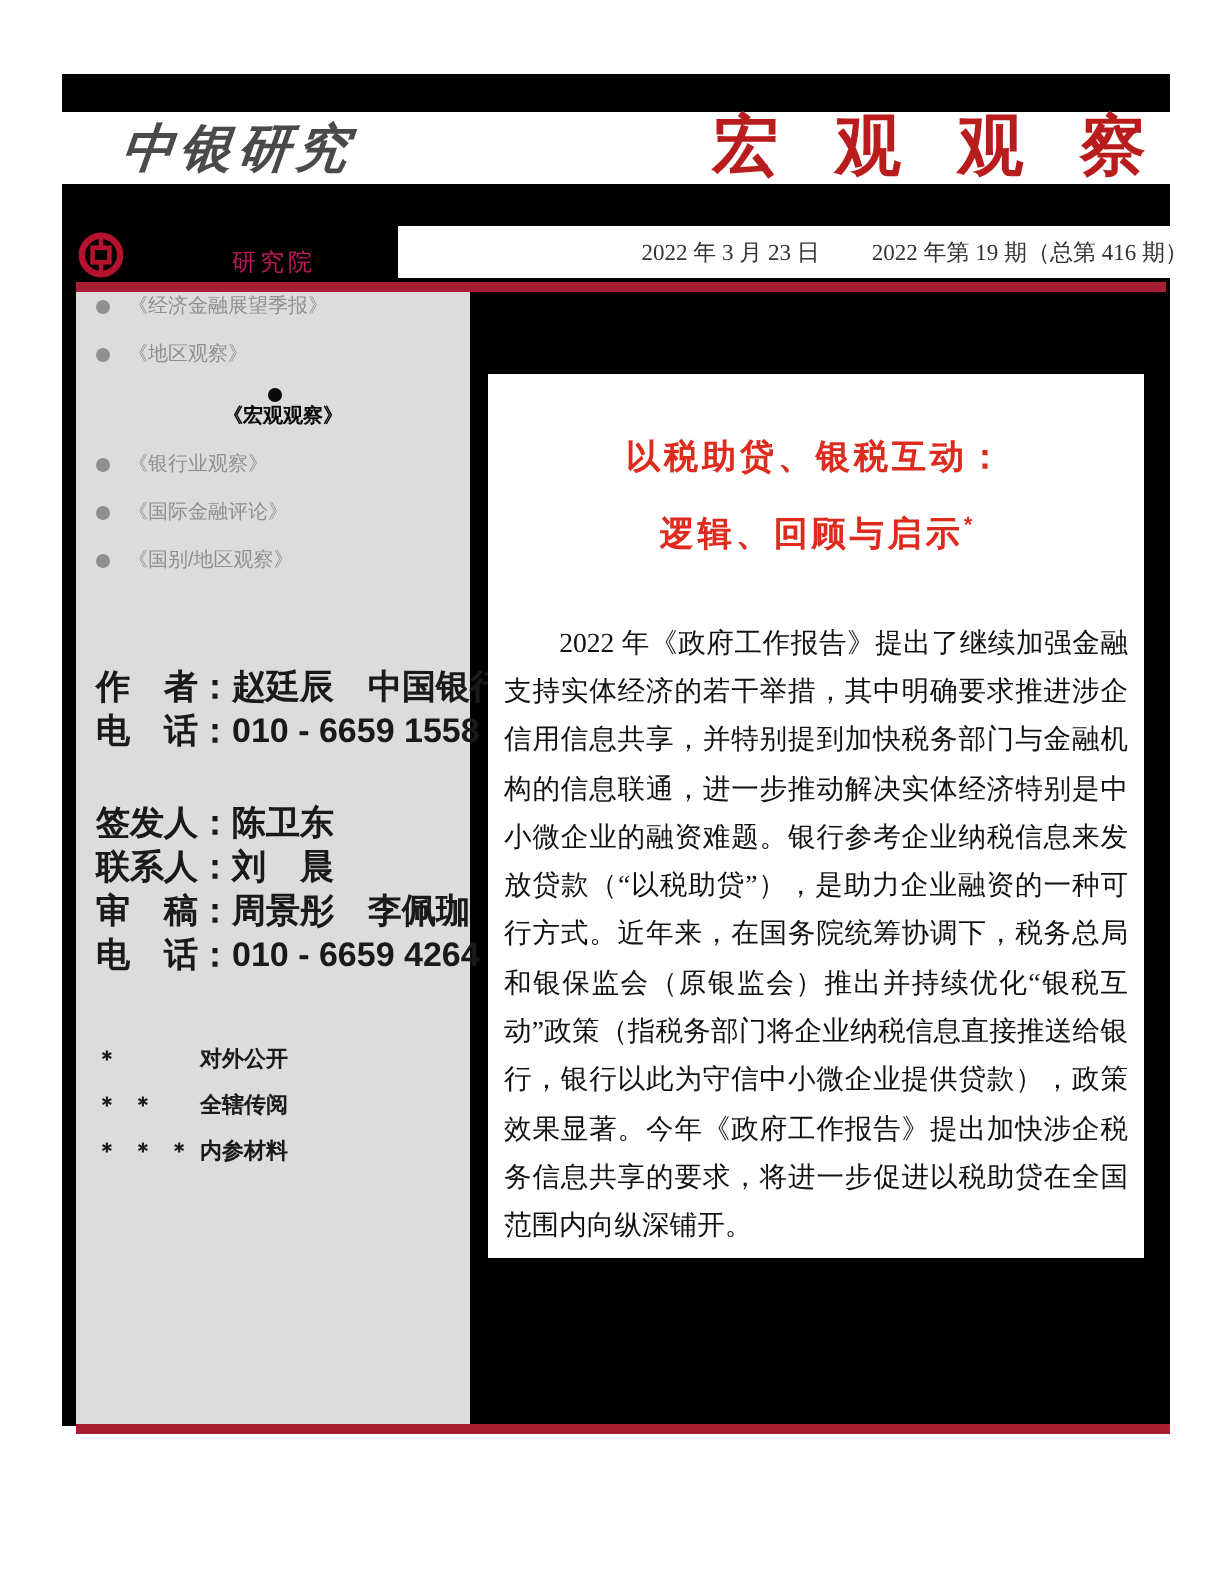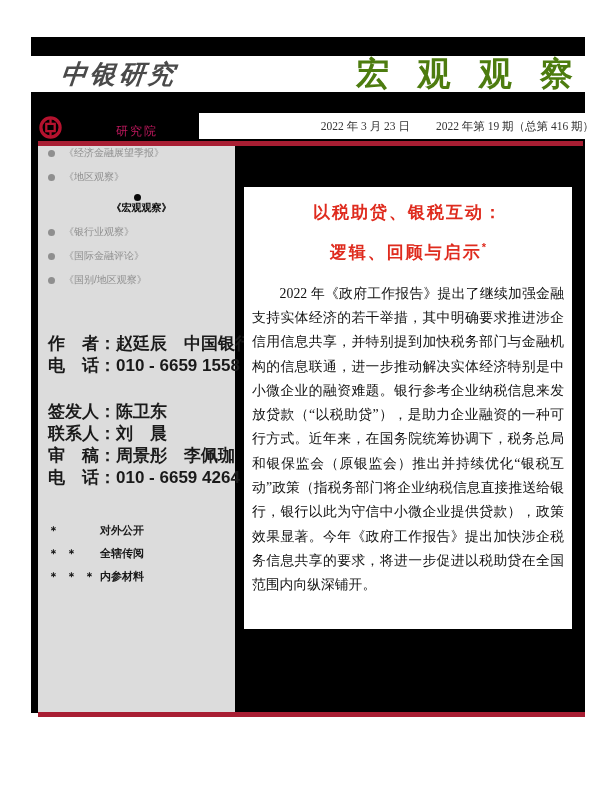--- a/index.html
+++ b/index.html
@@ -21,21 +21,21 @@
   .brand-calligraphy {
     margin-left: 30px;
     font-family: "DejaVu Serif", serif;
     font-style: italic; font-weight: bold;
     font-size: 26px; color: #4a4a4a; letter-spacing: 3px;
     transform: skewX(-6deg);
   }
   .pub-title {
     margin-right: 2px;
     font-family: "Liberation Serif", serif;
-    font-size: 33px; font-weight: bold; color: #4d7c0f;
+    font-size: 33px; font-weight: bold; color: #b91c1c;
     letter-spacing: 10px; white-space: nowrap; line-height: 36px;
   }
 
   
   .main-black { left: 31px; top: 92px; width: 554px; height: 621px; background: #000; }
 
   .boc-logo { left: 39px; top: 116px; width: 23px; height: 23px; }
   .institute {
     left: 116px; top: 123px; color: #be185d; font-size: 12px;
     font-family: Liberation Serif, serif; letter-spacing: 2px;
@@ -66,30 +66,30 @@
   .info-block.second { margin-top: 24px; }
   .info-row { white-space: nowrap; }
 
   .notes { margin: 30px 0 0 10px; font-size: 11px; font-weight: bold; line-height: 23px; color: #1a1a1a; }
   .note-row { display: flex; }
   .note-marks { width: 52px; letter-spacing: 2px; }
 
   
   .content {
     left: 244px; top: 187px; width: 328px; height: 442px; background: #fff;
-    padding: 8px 8px 0 8px; overflow: hidden;
+    padding: 24px 8px 0 8px; overflow: hidden;
   }
   .art-title {
     text-align: center; color: #DF2B1E; font-weight: bold;
     font-size: 17px; line-height: 35px; letter-spacing: 2px;
     font-family: "Liberation Sans", sans-serif;
   }
   .art-title sup { font-size: 11px; vertical-align: super; letter-spacing: 0; }
   .art-body {
-    margin-top: 12px; font-size: 13.8px; line-height: 24.3px;
+    margin-top: 25px; font-size: 13.8px; line-height: 24.3px;
     text-align: justify; text-indent: 2em; color: #111;
     font-family: "Liberation Serif", serif;
   }
 </style>
 </head>
 <body>
 
 <div class="abs topbar"></div>
 <div class="abs band">
   <div class="brand-calligraphy">中银研究</div>

